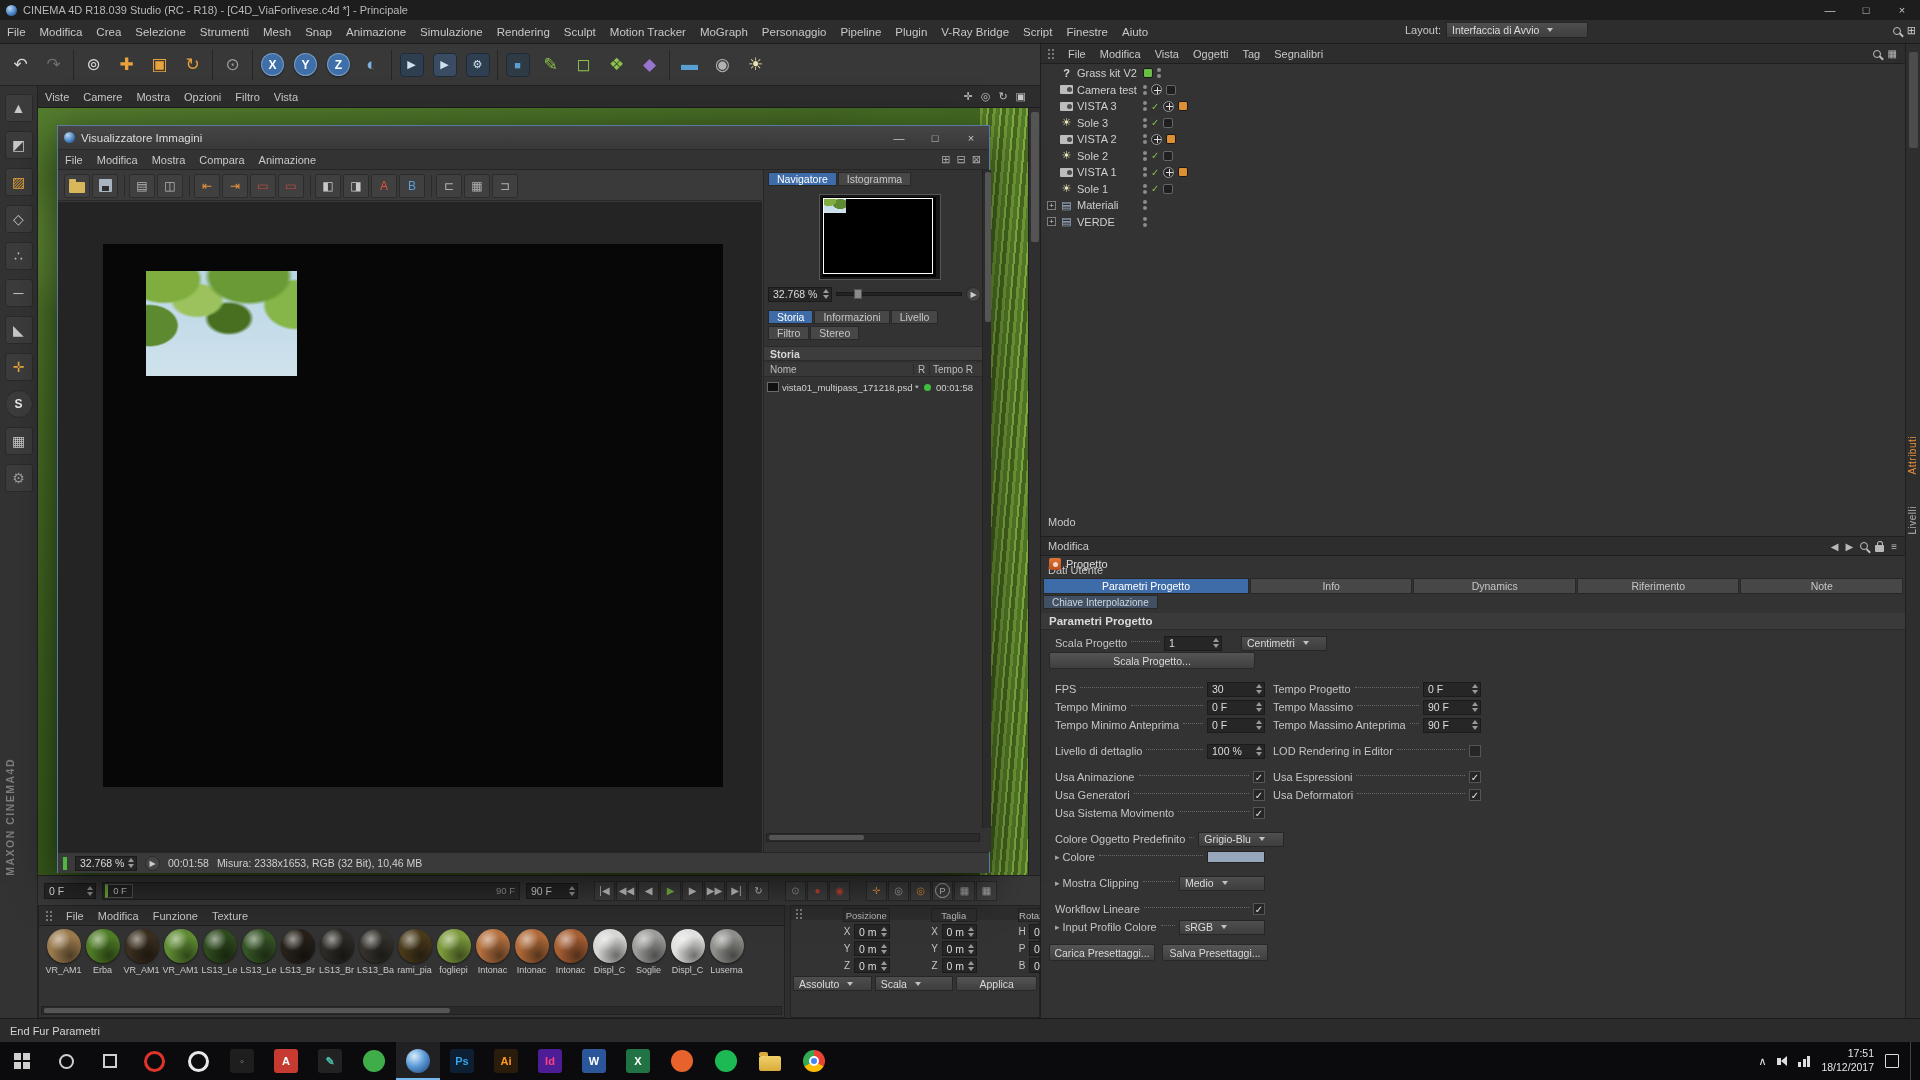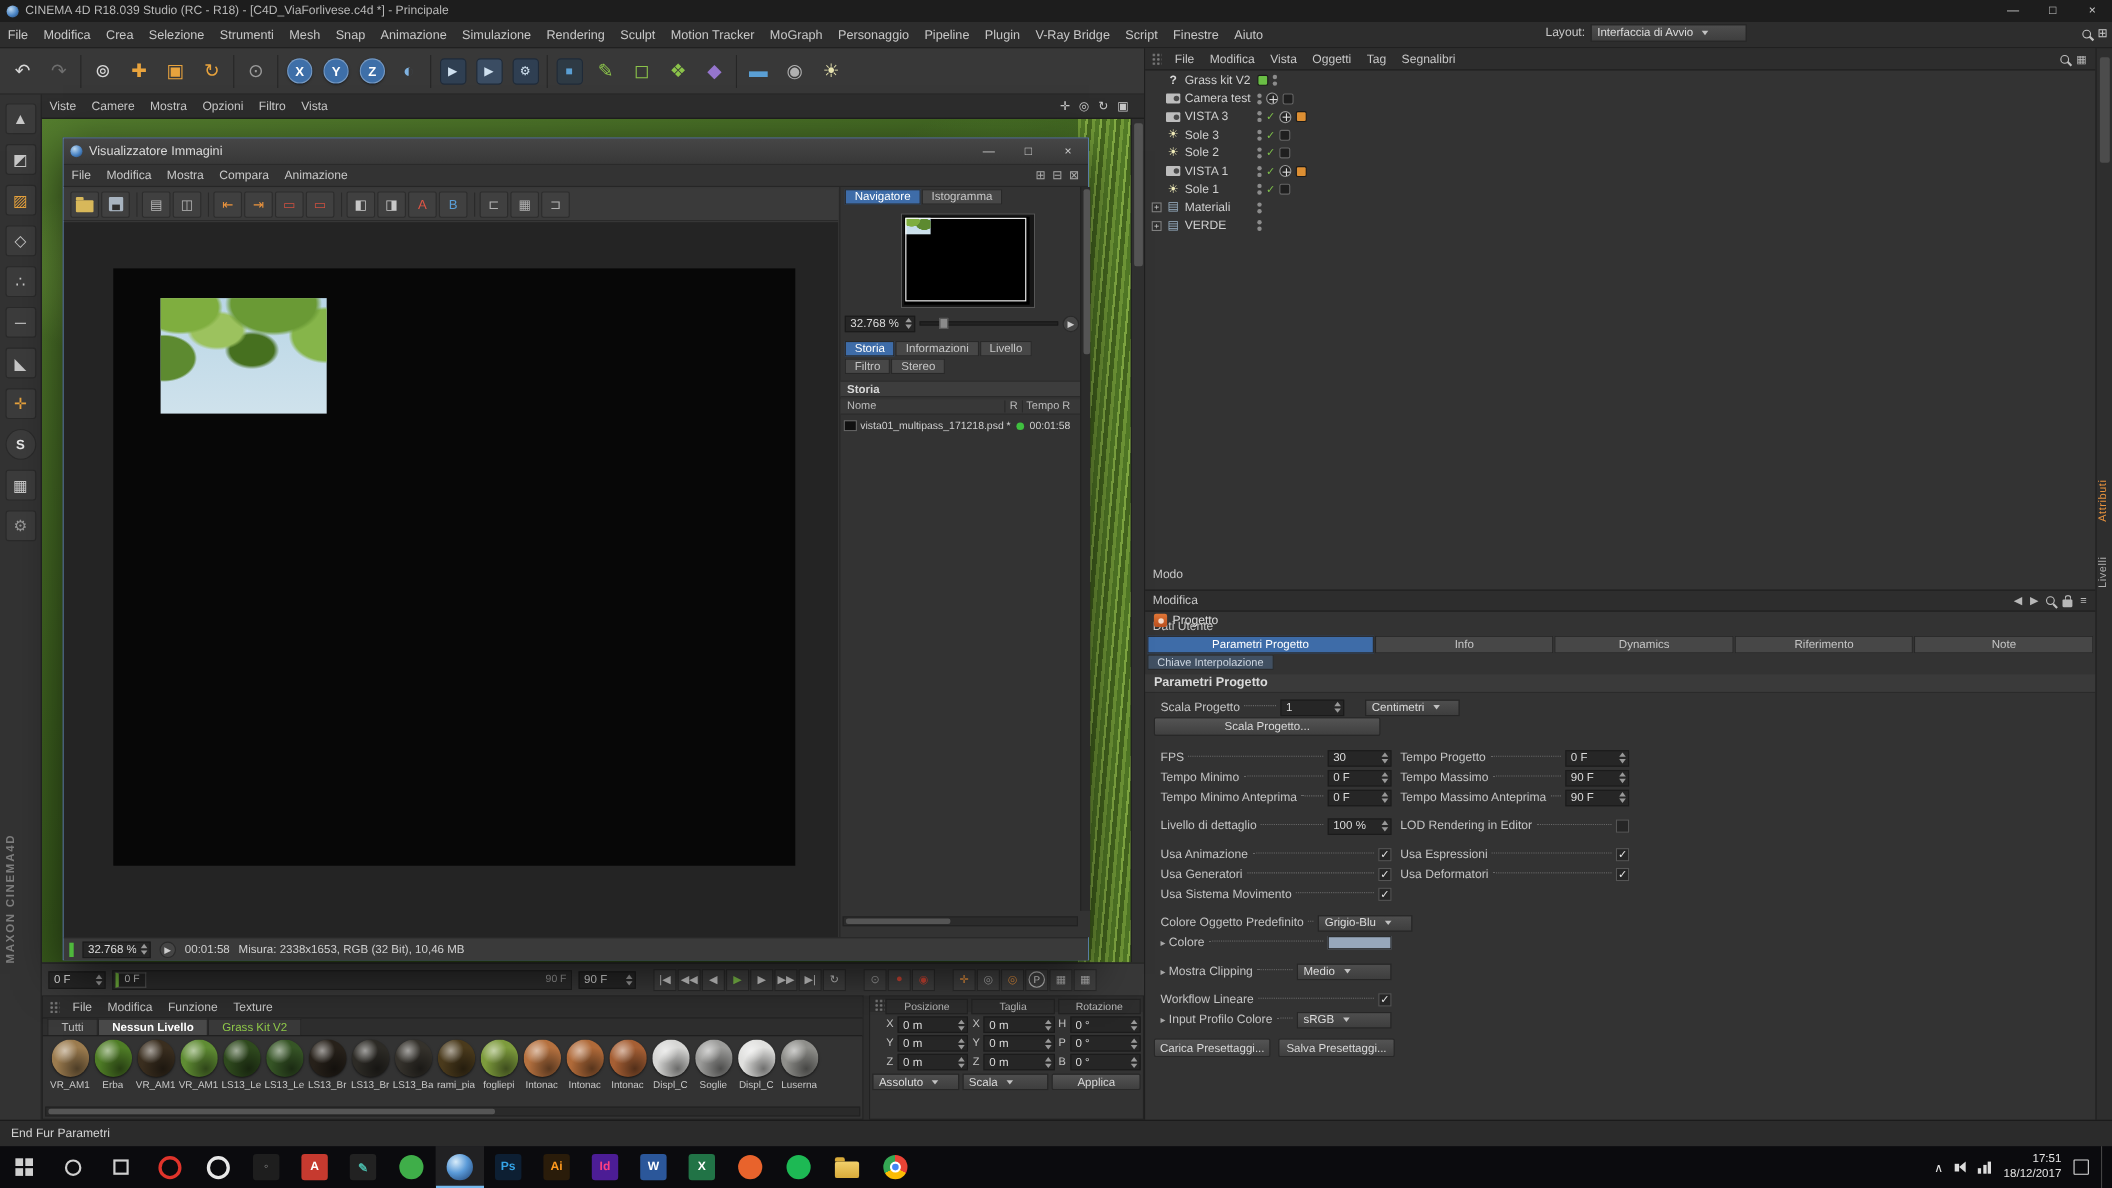--- a/index.html
+++ b/index.html
@@ -72,21 +72,21 @@
   .mm-tiles{display:flex;padding:3px 0 0 5px;}
   .mat{width:39px;flex:none;display:flex;flex-direction:column;align-items:center;}
   .ball{width:34px;height:34px;border-radius:50%;box-shadow:0 1px 2px rgba(0,0,0,.6);}
   .mlabel{font-size:9px;color:#c8c8c8;max-width:38px;overflow:hidden;white-space:nowrap;margin-top:2px;}
   .hscroll{position:absolute;left:2px;right:2px;bottom:2px;height:9px;background:#2a2a2a;border:1px solid #222;}
   .hscroll .thumb{position:absolute;left:2px;top:1px;height:5px;width:55%;background:#555;border-radius:2px;}
 
   
   .cm{position:absolute;left:790px;top:905px;width:250px;height:113px;background:#333;border:1px solid #222;font-size:10px;}
   .cm-grid{display:flex;padding:2px 2px 0 2px;gap:3px;}
-  .cm-col{flex:1;}
+  .cm-col{flex:1;margin-left:38px;}
   .cm-head{height:14px;background:#2d2d2d;border:1px solid #222;display:flex;align-items:center;justify-content:center;color:#b8b8b8;font-size:9.5px;margin-bottom:2px;}
   .cm-row{display:flex;align-items:center;gap:3px;margin-bottom:2px;}
   .cm-axis{width:8px;text-align:center;color:#c4c4c4;}
   .cm-field{flex:1;height:15px;}
   .cm-foot{display:flex;gap:3px;padding:1px 2px;}
   .cm-foot .ddfield{flex:1;height:15px;}
   .ambtn{background:linear-gradient(#545454,#3f3f3f);border:1px solid #282828;border-radius:2px;color:#d8d8d8;font-size:10.5px;height:17px;display:flex;align-items:center;justify-content:center;padding:0 6px;white-space:nowrap;}
   .cm-foot .ambtn{flex:1;height:15px;}
 
   
@@ -500,25 +500,20 @@
   <div class="mm">
     <div class="panel-menu">
       <span class="grip"></span>
       <span id="mm-menu" style="display:flex;">
           <span class="menu-item">File</span>
           <span class="menu-item">Modifica</span>
           <span class="menu-item">Funzione</span>
           <span class="menu-item">Texture</span>
         </span>
     </div>
-    <div class="mm-tabs" id="mm-tabs">
-        <span class="mtab">Tutti</span>
-        <span class="mtab active">Nessun Livello</span>
-        <span class="mtab" style="color: rgb(143, 200, 74);">Grass Kit V2</span>
-      </div>
     <div class="mm-tiles" id="mm-tiles">
         <div class="mat">
           <div class="ball" style="background: radial-gradient(circle at 35% 30%, rgba(255, 255, 255, 0.55) 0%, rgba(255, 255, 255, 0) 36%), radial-gradient(circle at 68% 78%, rgba(0, 0, 0, 0.5) 0%, rgba(0, 0, 0, 0) 55%), rgb(155, 123, 78);"></div>
           <span class="mlabel">VR_AM1</span>
         </div>
         <div class="mat">
           <div class="ball" style="background: radial-gradient(circle at 35% 30%, rgba(255, 255, 255, 0.55) 0%, rgba(255, 255, 255, 0) 36%), radial-gradient(circle at 68% 78%, rgba(0, 0, 0, 0.5) 0%, rgba(0, 0, 0, 0) 55%), rgb(79, 125, 38);"></div>
           <span class="mlabel">Erba</span>
         </div>
         <div class="mat">
@@ -782,20 +777,35 @@
               <i></i>
               <i></i>
             </span>
             <span class="om-check">✓</span>
             <span class="chip" style="background: rgb(31, 31, 31); border-color: rgb(102, 102, 102);"></span>
           </span>
         </div>
         <div class="om-row">
           <span class="om-indent"></span>
           <span class="om-ico">
+            <span class="i-cam"></span>
+          </span>
+          <span>VISTA 2</span>
+          <span class="om-ctrls">
+            <span class="vdots">
+              <i></i>
+              <i></i>
+            </span>
+            <span class="i-target"></span>
+            <span class="chip" style="background: rgb(221, 143, 51);"></span>
+          </span>
+        </div>
+        <div class="om-row">
+          <span class="om-indent"></span>
+          <span class="om-ico">
             <span class="om-sun">☀</span>
           </span>
           <span>Sole 2</span>
           <span class="om-ctrls">
             <span class="vdots">
               <i></i>
               <i></i>
             </span>
             <span class="om-check">✓</span>
             <span class="chip" style="background: rgb(31, 31, 31); border-color: rgb(102, 102, 102);"></span>

